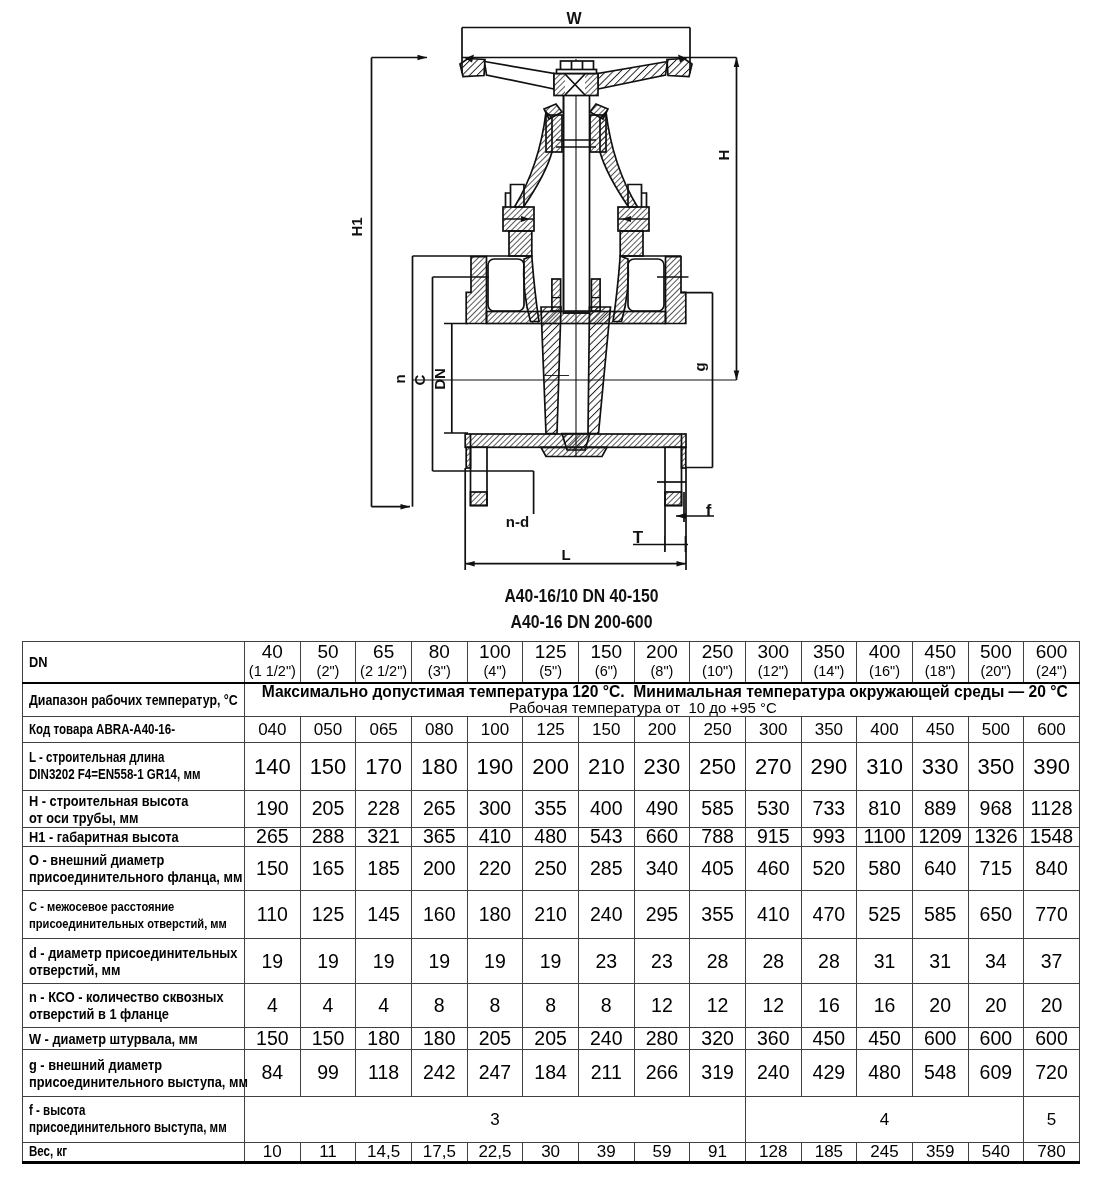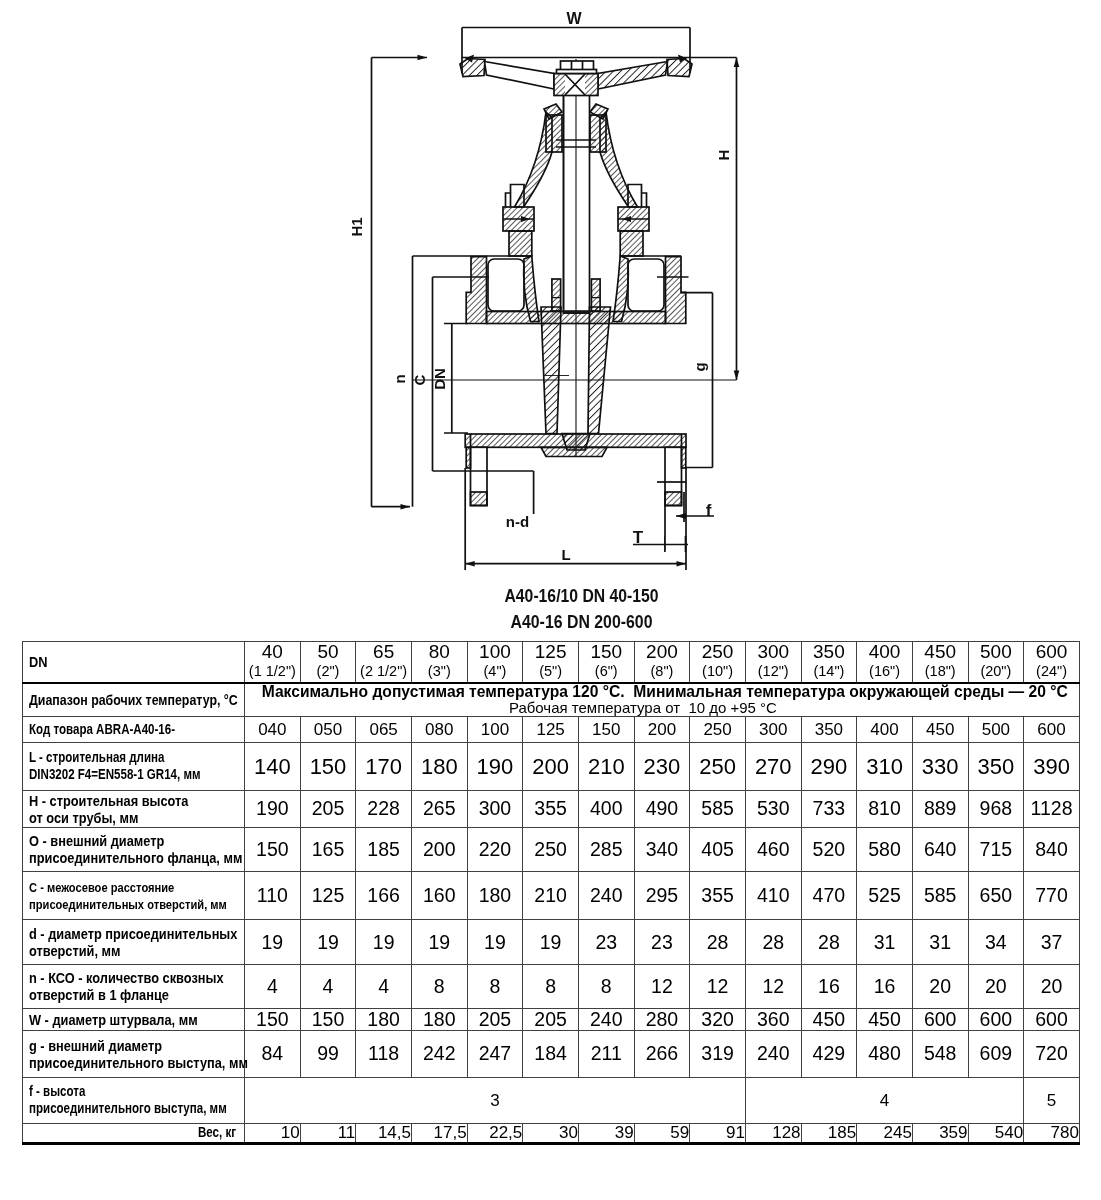--- a/index.html
+++ b/index.html
@@ -15,21 +15,21 @@
 .hn{font-size:19px;line-height:20px;text-align:center;}
 .hs{font-size:14.5px;line-height:19px;}
 #tbl tr.hdr td{border-bottom:2.5px solid #000;}
 #tbl td.tmp{line-height:15.5px;}
 .t1{font-weight:bold;font-size:16.3px;white-space:nowrap;transform:scaleX(0.96);transform-origin:50% 50%;}
 .t2{font-size:15px;transform:translateX(-19px);}
 #tbl tr.r17 td{font-size:17px;}
 #tbl tr.r22 td{font-size:22px;}
 #tbl tr.r17 td.lb,#tbl tr.r22 td.lb{font-size:14px;}
 #tbl{border:1.5px solid #222;border-bottom:3px solid #000;}
-#tbl tr:last-child td{border-bottom:2px solid #eab308;text-align:right;}
+#tbl tr:last-child td{border-bottom:2px solid #eab308;}
 </style>
 </head>
 <body>
 <div id="drawing">
 <svg width="1101" height="640" viewBox="0 0 1101 640">
 <defs>
 <pattern id="ht" width="4" height="4" patternUnits="userSpaceOnUse" patternTransform="rotate(45)">
 <line x1="0" y1="0" x2="0" y2="4" stroke="#161616" stroke-width="1.45"></line>
 </pattern>
 <pattern id="ht2" width="5.2" height="5.2" patternUnits="userSpaceOnUse" patternTransform="rotate(45)">
@@ -328,20 +328,38 @@
         <td>490</td>
         <td>585</td>
         <td>530</td>
         <td>733</td>
         <td>810</td>
         <td>889</td>
         <td>968</td>
         <td>1128</td>
 </tr>
 
+<tr style="height:19px">
+ <td class="lb"><span class="sq">H1 - габаритная высота</span></td>
+ <td>265</td>
+        <td>288</td>
+        <td>321</td>
+        <td>365</td>
+        <td>410</td>
+        <td>480</td>
+        <td>543</td>
+        <td>660</td>
+        <td>788</td>
+        <td>915</td>
+        <td>993</td>
+        <td>1100</td>
+        <td>1209</td>
+        <td>1326</td>
+        <td>1548</td>
+</tr>
 
 <tr style="height:44.5px">
  <td class="lb l2"><span class="sq">О - внешний диаметр</span><br><span class="sq">присоединительного фланца, мм</span></td>
  <td>150</td>
         <td>165</td>
         <td>185</td>
         <td>200</td>
         <td>220</td>
         <td>250</td>
         <td>285</td>
@@ -352,21 +370,21 @@
         <td>580</td>
         <td>640</td>
         <td>715</td>
         <td>840</td>
 </tr>
 
 <tr style="height:48px">
  <td class="lb l2" style="font-size:13.5px"><span class="sq">С - межосевое расстояние</span><br><span class="sq">присоединительных отверстий, мм</span></td>
  <td>110</td>
         <td>125</td>
-        <td>166</td>
+        <td>145</td>
         <td>160</td>
         <td>180</td>
         <td>210</td>
         <td>240</td>
         <td>295</td>
         <td>355</td>
         <td>410</td>
         <td>470</td>
         <td>525</td>
         <td>585</td>

